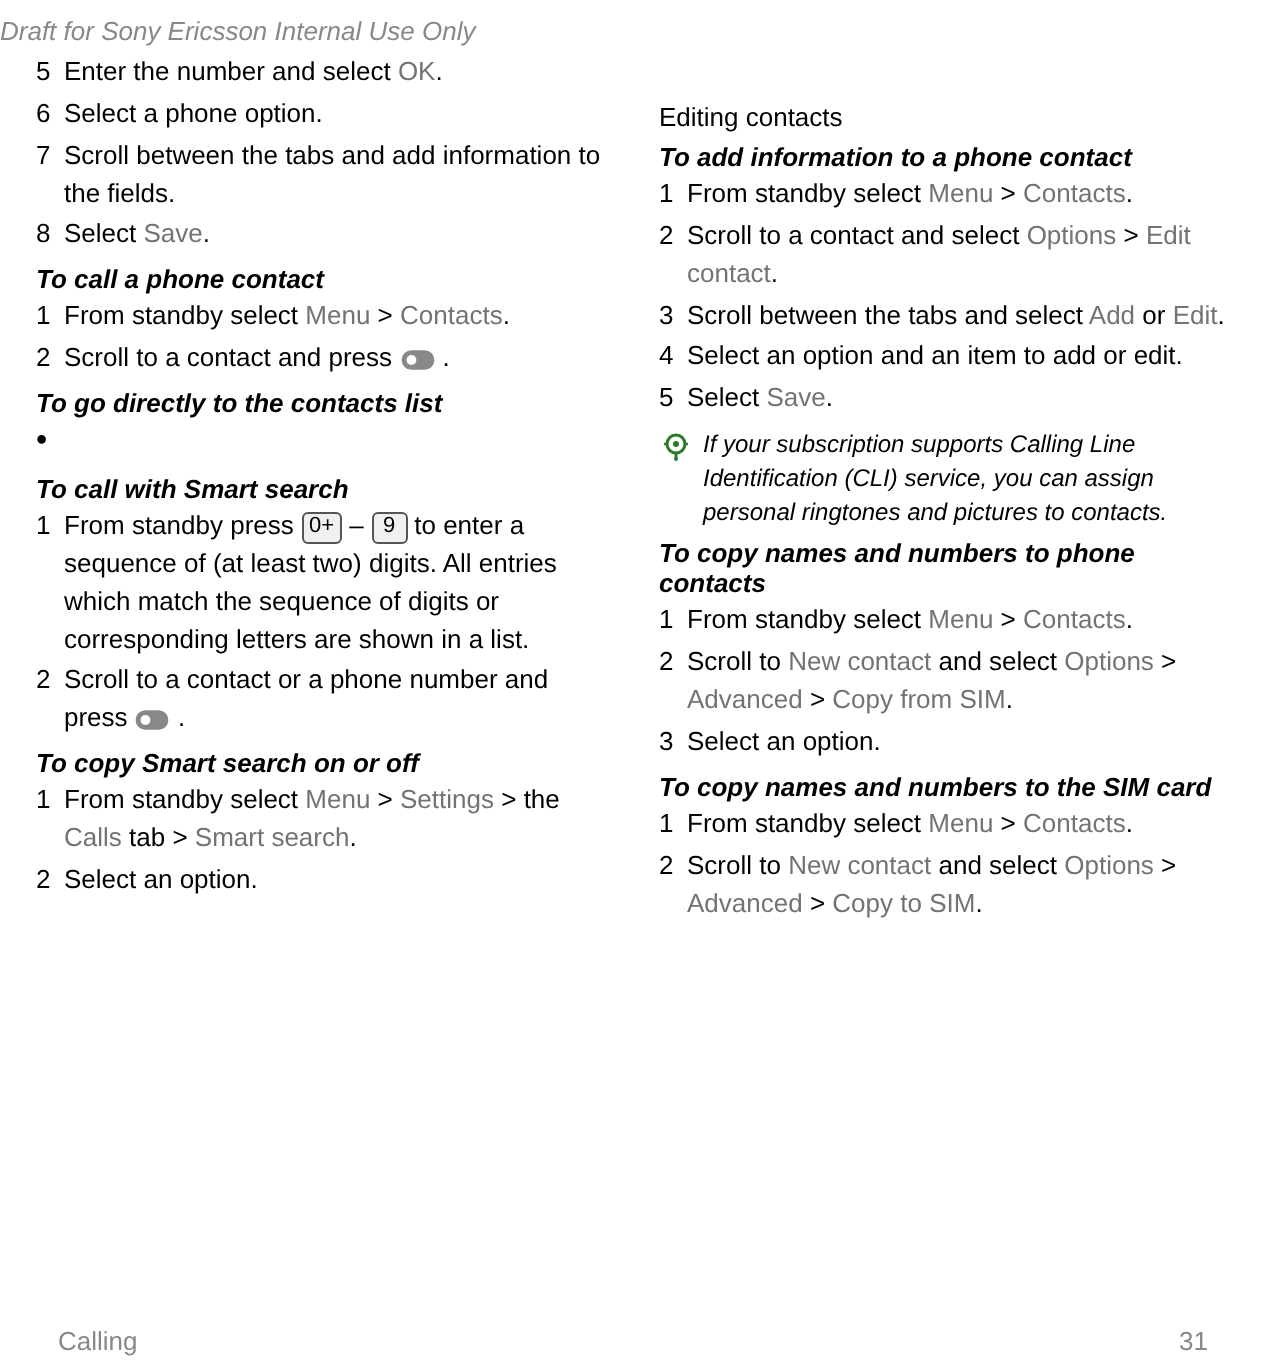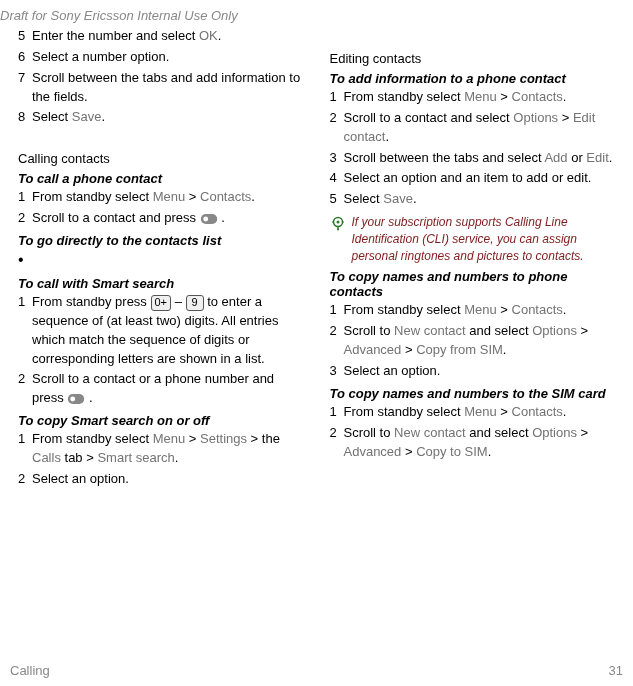--- a/index.html
+++ b/index.html
@@ -91,32 +91,32 @@
       min-width: 16px;
       margin-top: 1px;
       position: relative;
     }
     .note-icon svg {
       width: 16px;
       height: 16px;
     }
     .note-text {
       font-size: 12px;
-      color: #7f1d1d;
+      color: #000000;
       font-style: italic;
       line-height: 1.4;
     }
     .page-footer {
       position: absolute;
       bottom: 8px;
       left: 0;
       right: 0;
       display: flex;
       justify-content: space-between;
-      padding: 0 10px;
+      padding: 0 29px;
       font-size: 13px;
       color: #888;
     }
     .key-icon {
       display: inline-flex;
       align-items: center;
       justify-content: center;
       border: 1px solid #555;
       border-radius: 3px;
       padding: 0 3px;
@@ -145,33 +145,32 @@
 
   <div class="col-left">
 
     <div>
       <div class="step-line">
         <span class="step-num">5</span>
         <span class="step-text">Enter the number and select <span class="green">OK</span>.</span>
       </div>
       <div class="step-line">
         <span class="step-num">6</span>
-        <span class="step-text">Select a number option.</span>
+        <span class="step-text">Select a phone option.</span>
       </div>
       <div class="step-line">
         <span class="step-num">7</span>
         <span class="step-text">Scroll between the tabs and add information to the fields.</span>
       </div>
       <div class="step-line">
         <span class="step-num">8</span>
         <span class="step-text">Select <span class="green">Save</span>.</span>
       </div>
     </div>
 
-    <span class="section-heading">Calling contacts</span>
 
     <span class="italic-heading">To call a phone contact</span>
 
     <div class="step-line">
       <span class="step-num">1</span>
       <span class="step-text">From standby select <span class="green">Menu</span> &gt; <span class="green">Contacts</span>.</span>
     </div>
     <div class="step-line">
       <span class="step-num">2</span>
       <span class="step-text">Scroll to a contact and press

